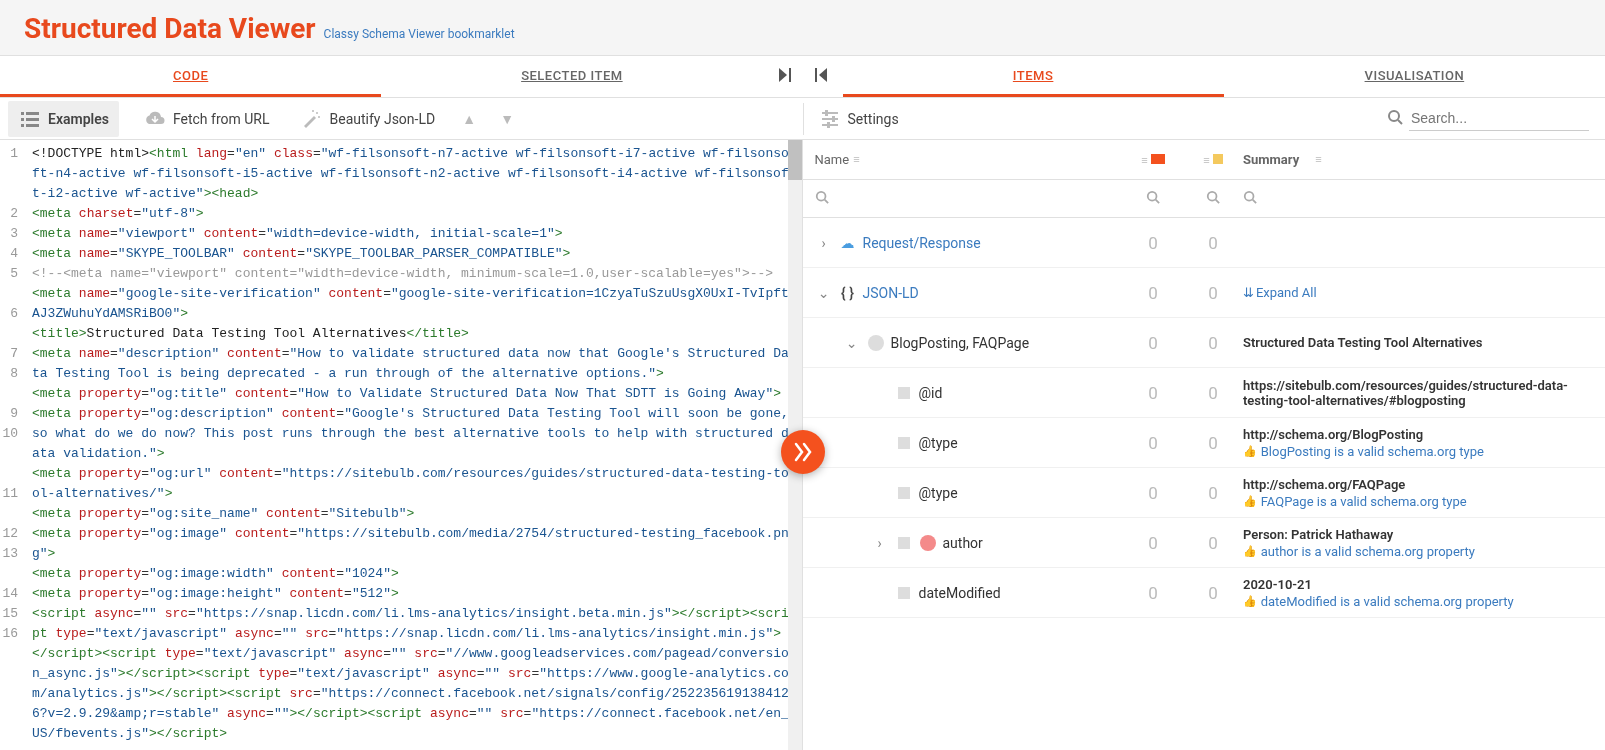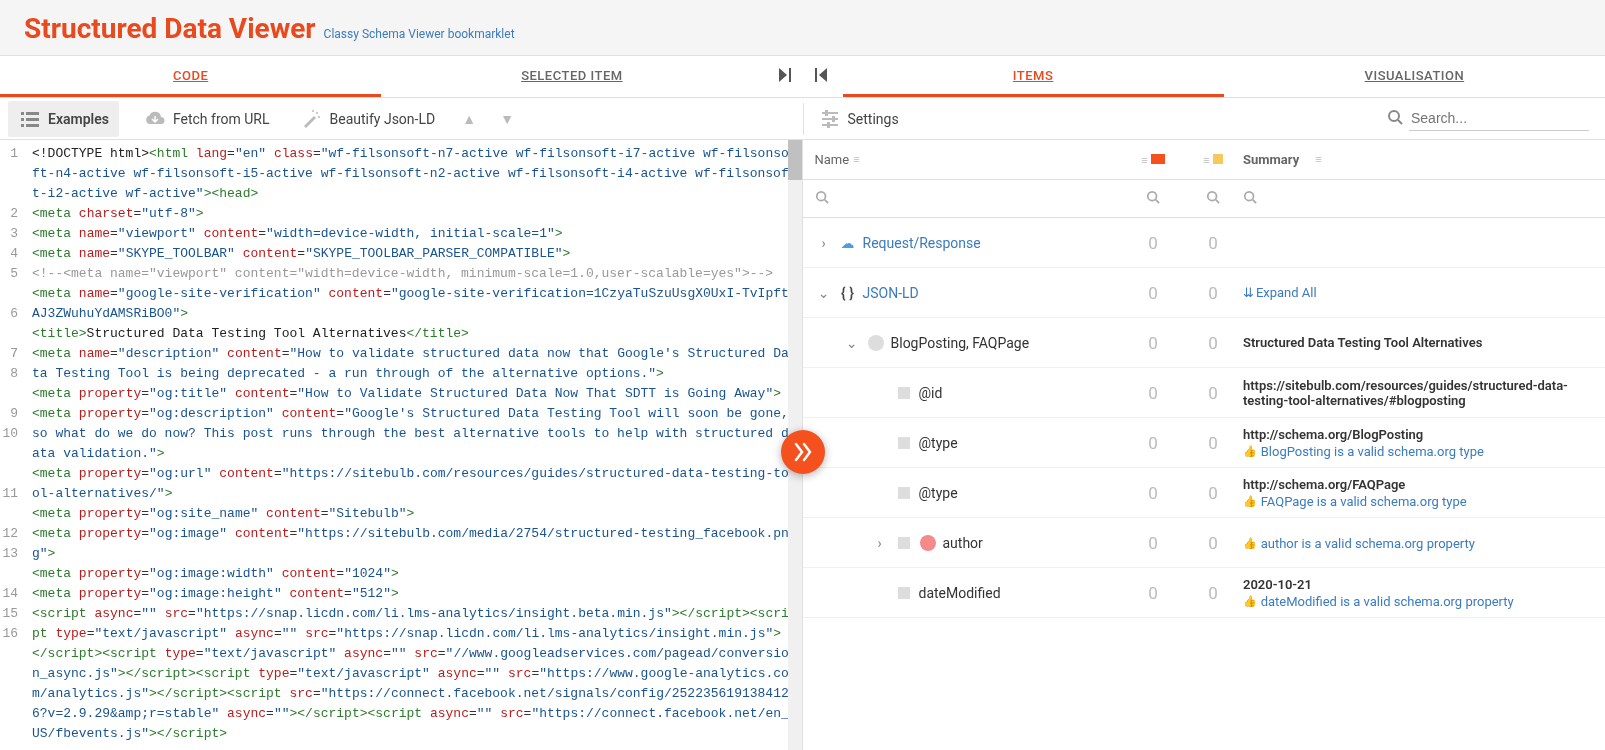--- a/index.html
+++ b/index.html
@@ -316,20 +316,21 @@
               <span class="sq"></span>
             </span>
             <span class="node-ico">
               <span class="circ-red"></span>
             </span>
             <span>author</span>
           </div>
           <div class="tree-count">0</div>
           <div class="tree-count">0</div>
           <div class="tree-summary">
+            <div style="font-weight:600">Person: Patrick Hathaway</div>
             <div class="sub">
               <span class="thumbs">👍</span>
               <span>author is a valid schema.org property</span>
             </div>
           </div>
         </div>
         <div class="tree-row">
           <div class="tree-label" style="padding-left: 56px;">
             <span class="chevron">&nbsp;</span>
             <span class="node-ico">

